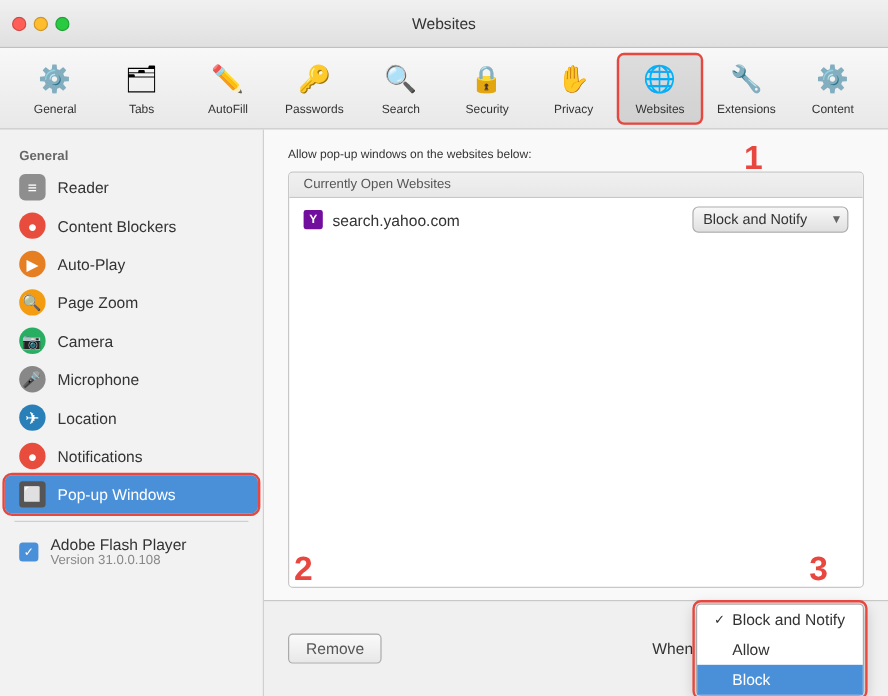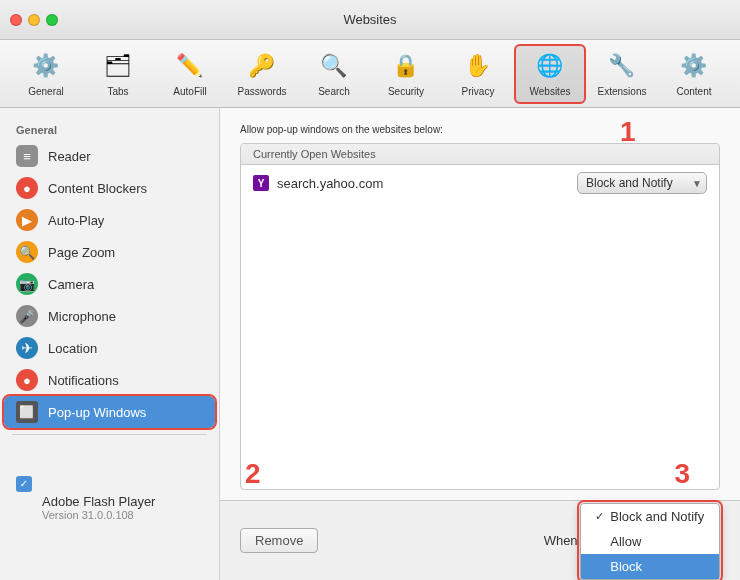--- a/index.html
+++ b/index.html
@@ -159,21 +159,21 @@
       height: 16px;
       background: #4a90d9;
       border-radius: 3px;
       display: flex;
       align-items: center;
       justify-content: center;
       color: white;
       font-size: 10px;
       flex-shrink: 0;
     }
-    .plugin-info { display: flex; flex-direction: column; margin-top: 48px; }
+    .plugin-info { display: flex; flex-direction: column; }
     .plugin-name { font-size: 13px; color: #333; }
     .plugin-version { font-size: 11px; color: #888; }
 
     
     .right-panel {
       flex: 1;
       display: flex;
       flex-direction: column;
       background: #f9f9f9;
       position: relative;

